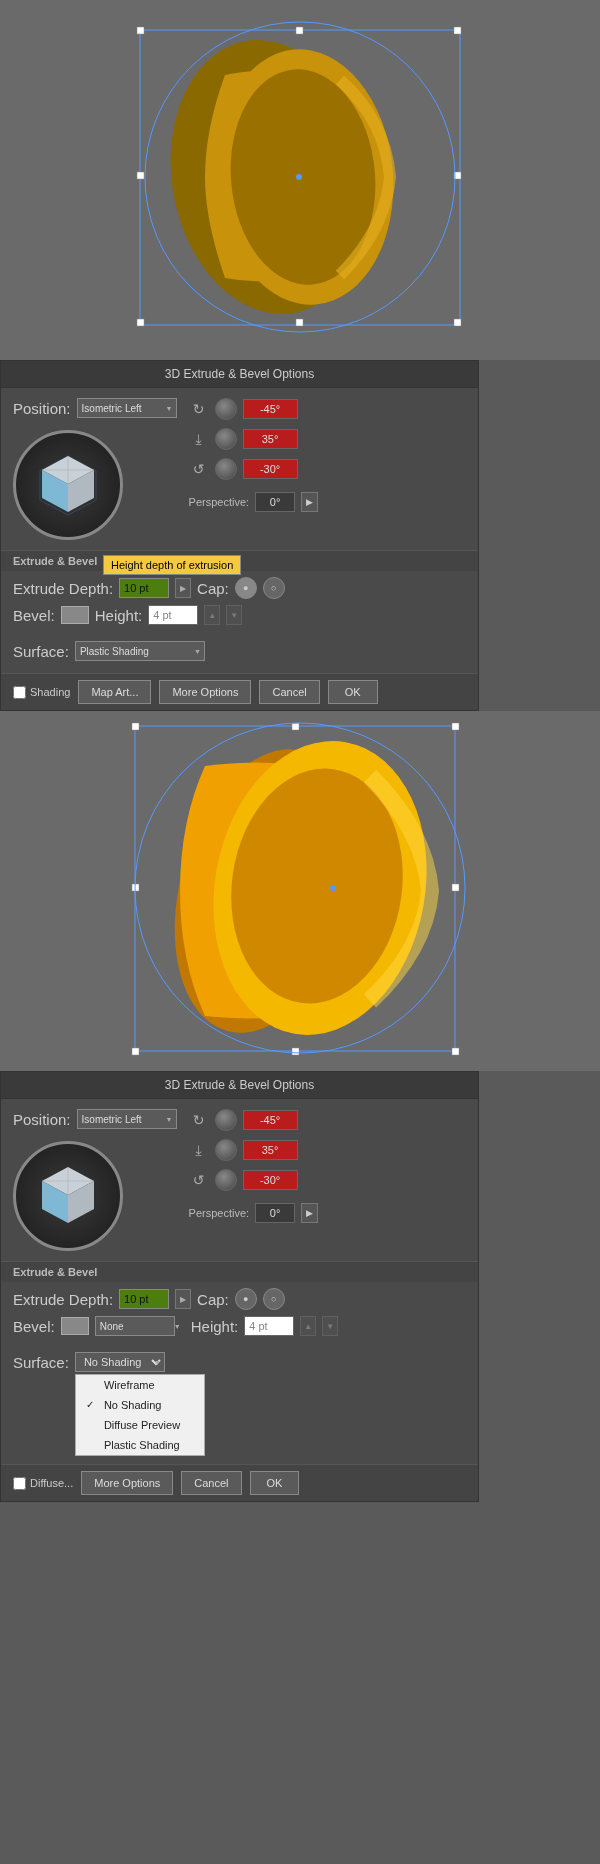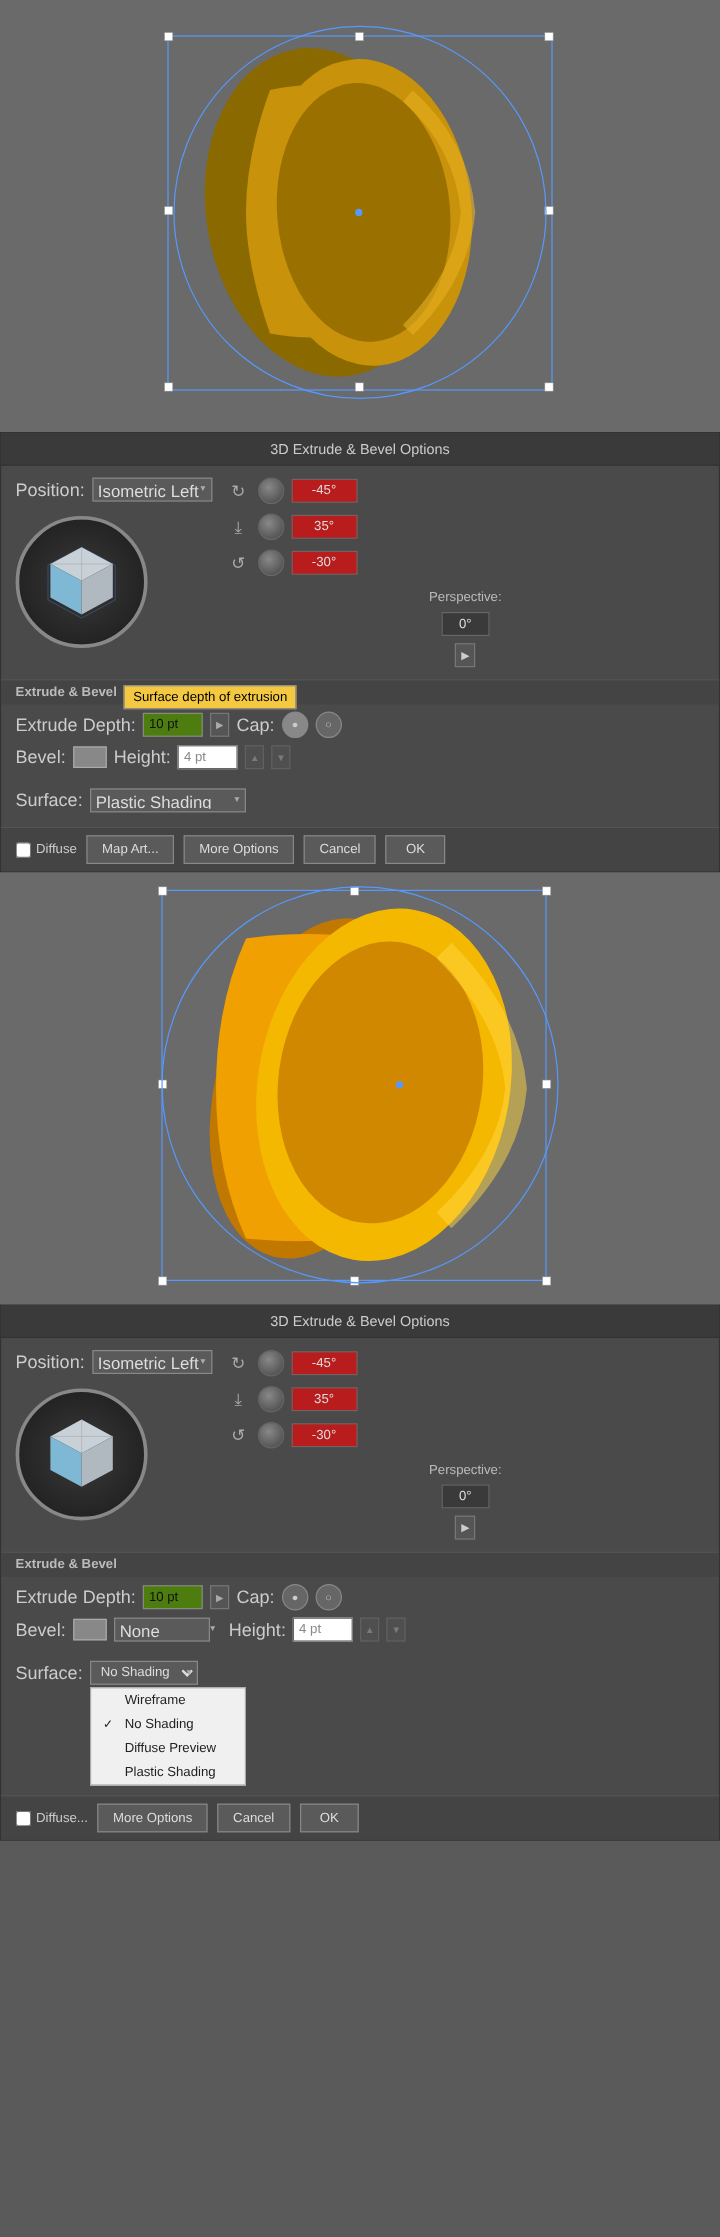--- a/index.html
+++ b/index.html
@@ -30,21 +30,21 @@
       position: relative;
       display: flex;
       align-items: center;
       justify-content: center;
       overflow: hidden;
     }
 
     
     .dialog {
       background: #4a4a4a;
-      width: 600px;
+      width: 479px;
       border: 1px solid #333;
       padding: 0;
     }
 
     .dialog-title {
       background: #3a3a3a;
       text-align: center;
       padding: 6px;
       font-size: 12px;
       color: #ccc;
@@ -61,21 +61,21 @@
     .label {
       color: #ccc;
       font-size: 15px;
       white-space: nowrap;
     }
 
     .select-box {
       background: #5a5a5a;
       border: 1px solid #888;
       color: #ddd;
-      font-size: 14px;
+      font-size: 10px;
       padding: 2px 4px;
       height: 20px;
       appearance: none;
       -webkit-appearance: none;
       cursor: pointer;
       min-width: 100px;
     }
 
     .select-wrapper {
       position: relative;
@@ -151,21 +151,20 @@
       height: 20px;
       width: 55px;
       text-align: center;
     }
 
     .perspective-row {
       display: flex;
       align-items: center;
       gap: 6px;
       margin-top: 4px;
-      flex-direction: column;
     }
 
     .perspective-label {
       color: #bbb;
       font-size: 11px;
     }
 
     .perspective-val {
       background: #3a3a3a;
       border: 1px solid #666;
@@ -475,21 +474,21 @@
   <div class="section-header">Extrude &amp; Bevel</div>
   <div class="extrude-section">
     <div class="dialog-row" style="position:relative;">
       <span class="label">Extrude Depth:</span>
       <input class="orange-input" type="text" value="10 pt" style="">
       <button class="arrow-btn">▶</button>
       <span class="label">Cap:</span>
       <div class="cap-btn active">●</div>
       <div class="cap-btn">○</div>
 
-      <div class="tooltip" style="top:-22px; left:90px;">Surface depth of extrusion</div>
+      <div class="tooltip" style="top:-22px; left:90px;">Height depth of extrusion</div>
     </div>
     <div class="dialog-row">
       <span class="label">Bevel:</span>
       <div class="bevel-icon"></div>
       <span class="label">Height:</span>
       <input class="input-field-dark" type="text" value="4 pt" disabled="" style="">
       <button class="arrow-btn" style="opacity:0.5;">▲</button>
       <button class="arrow-btn" style="opacity:0.5;">▼</button>
     </div>
   </div>
@@ -501,21 +500,21 @@
         <select class="select-box" style="min-width:130px;">
           <option>Plastic Shading</option>
         </select>
       </div>
     </div>
   </div>
 
   <div class="dialog-buttons">
     <label class="checkbox-label">
       <input type="checkbox" style="">
-      <span>Diffuse</span>
+      <span>Shading</span>
     </label>
     <button class="btn">Map Art...</button>
     <button class="btn">More Options</button>
     <button class="btn">Cancel</button>
     <button class="btn-ok">OK</button>
   </div>
 </div>
 
 <div class="canvas-area-2">
   <svg width="430" height="340" viewBox="0 0 430 340">

